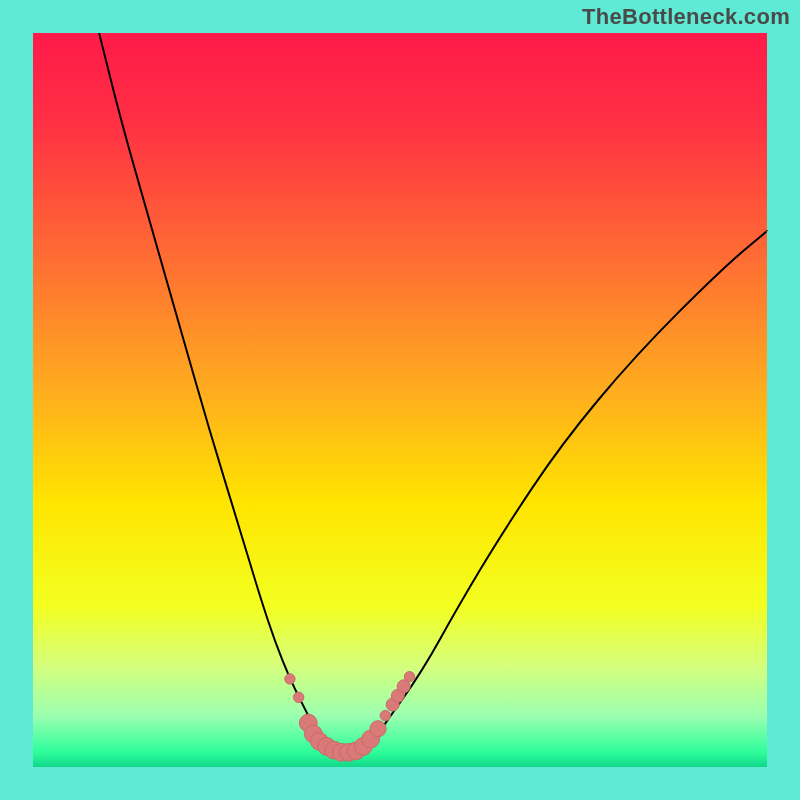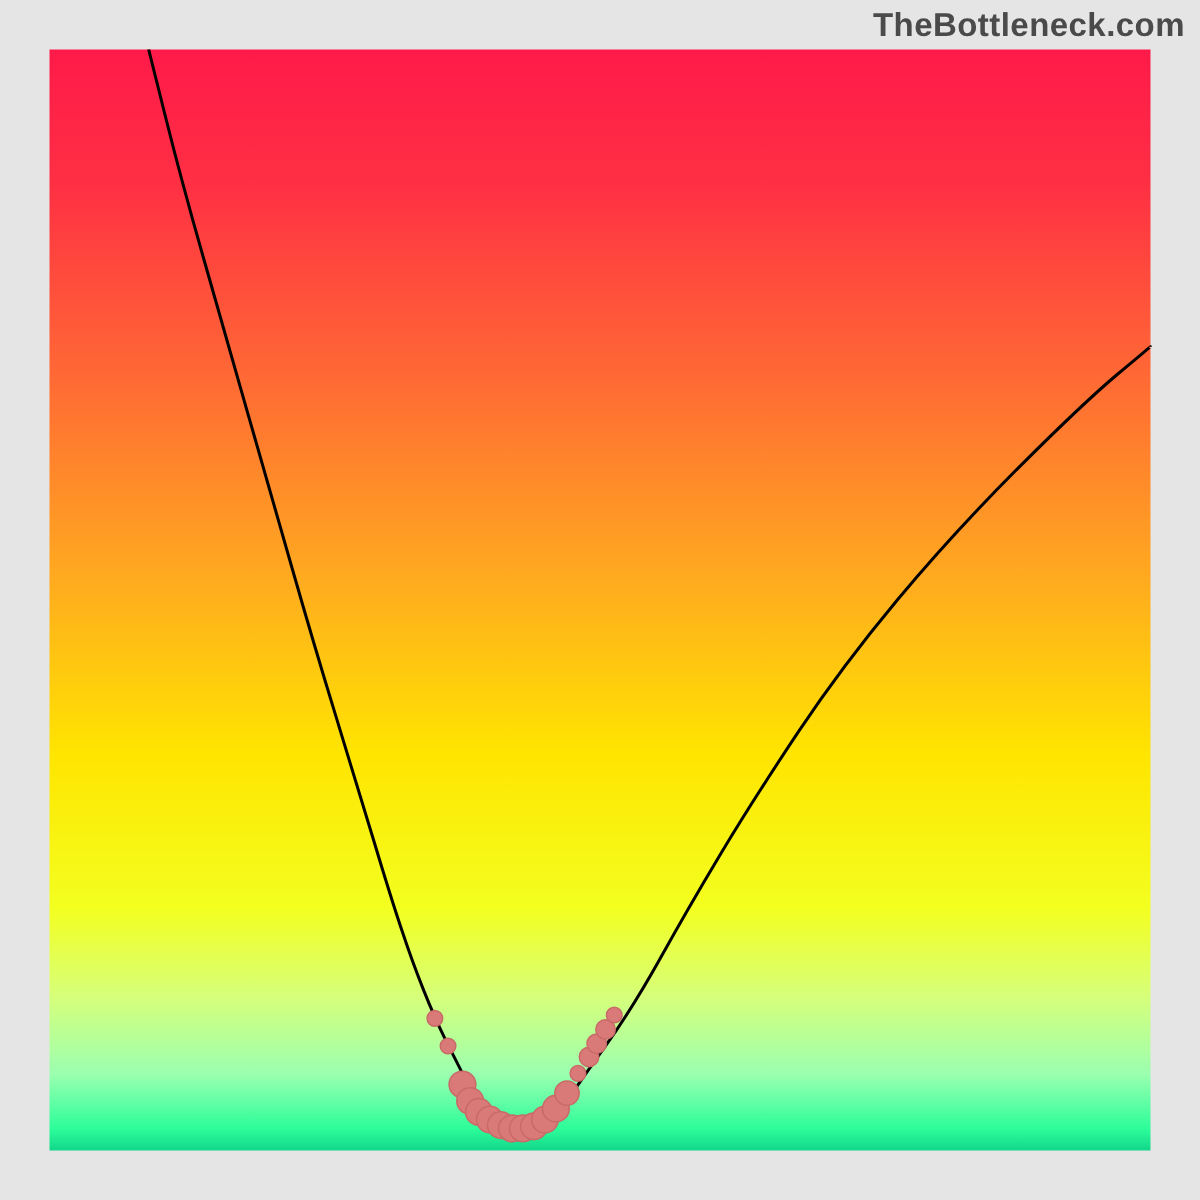--- a/index.html
+++ b/index.html
@@ -8,21 +8,21 @@
     width: 800px;
     height: 800px;
     background: #000;
     overflow: hidden;
     font-family: Arial, Helvetica, sans-serif;
   }
   .frame {
     position: relative;
     width: 800px;
     height: 800px;
-    background: #e5e5e5;
+    background: #5eead4;
   }
   .watermark {
     position: absolute;
     top: 4px;
     right: 10px;
     color: #4a4a4a;
     font-size: 22px;
     font-weight: bold;
     letter-spacing: 0.3px;
     z-index: 5;

